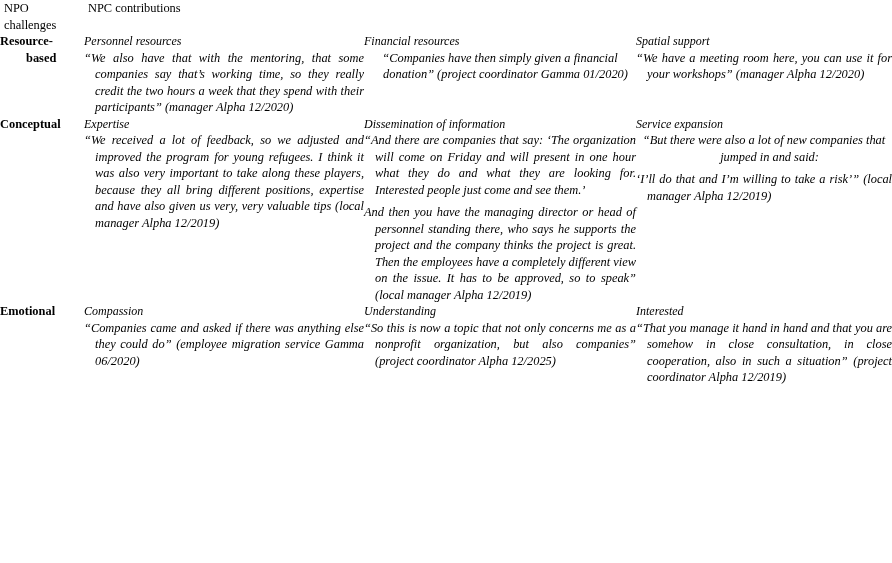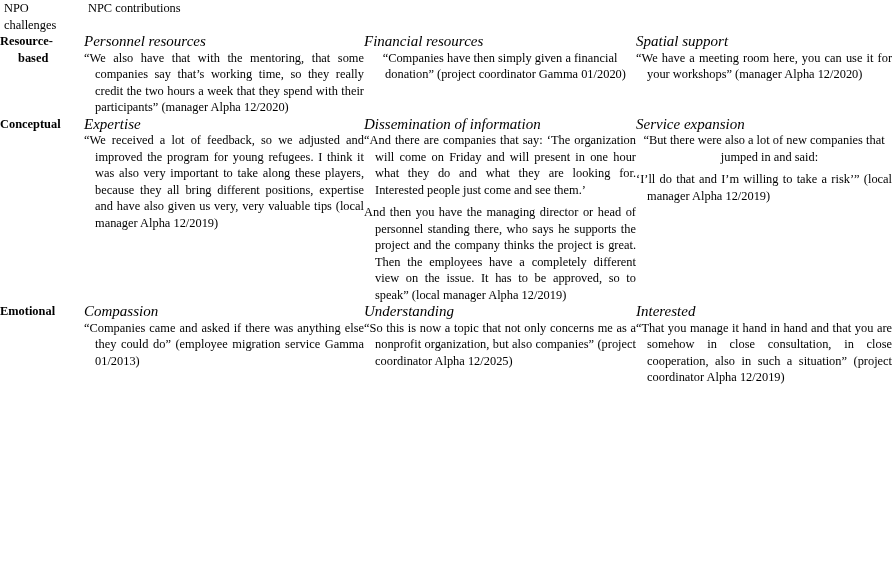--- a/index.html
+++ b/index.html
@@ -72,32 +72,33 @@
     text-align: left;
     font-size: 12.4px;
     line-height: 16.5px;
     font-weight: bold;
   }
   .rowlabel .hang {
     display: block;
   }
   .rowlabel .hang-indent {
     display: block;
-    padding-left: 18px;
+    padding-left: 26px;
   }
 
   .subhead {
     font-style: italic;
     padding: 6px 12px 0 4px;
-    font-size: 15px;
+    font-size: 12px;
     line-height: 16.5px;
   }
 
   .quotecell {
     padding: 3px 12px 7px 4px;
+    font-style: italic;
   }
   .quote {
     margin: 0 0 6px 0;
     padding-left: 11px;
     text-indent: -11px;
     text-align: center;
     font-size: 12.4px;
     line-height: 16.5px;
   }
   .quote:last-child { margin-bottom: 0; }
@@ -173,21 +174,21 @@
         <td class="rowlabel">
           <span class="hang">Emotional</span>
         </td>
         <td class="subhead">Compassion</td>
         <td class="subhead">Understanding</td>
         <td class="subhead">Interested</td>
       </tr>
       <tr class="rule-thick-bottom">
         <td></td>
         <td class="quotecell">
-          <p class="quote justify">“Companies came and asked if there was anything else they could do” (employee migration service Gamma 01/2013)</p>
+          <p class="quote justify">“Companies came and asked if there was anything else they could do” (employee migration service Gamma 06/2020)</p>
         </td>
         <td class="quotecell">
           <p class="quote justify">“So this is now a topic that not only concerns me as a nonprofit organization, but also companies” (project coordinator Alpha 12/2025)</p>
         </td>
         <td class="quotecell">
           <p class="quote justify">“That you manage it hand in hand and that you are somehow in close consultation, in close cooperation, also in such a situation” (project coordinator Alpha 12/2019)</p>
         </td>
       </tr>
 
     </tbody>

